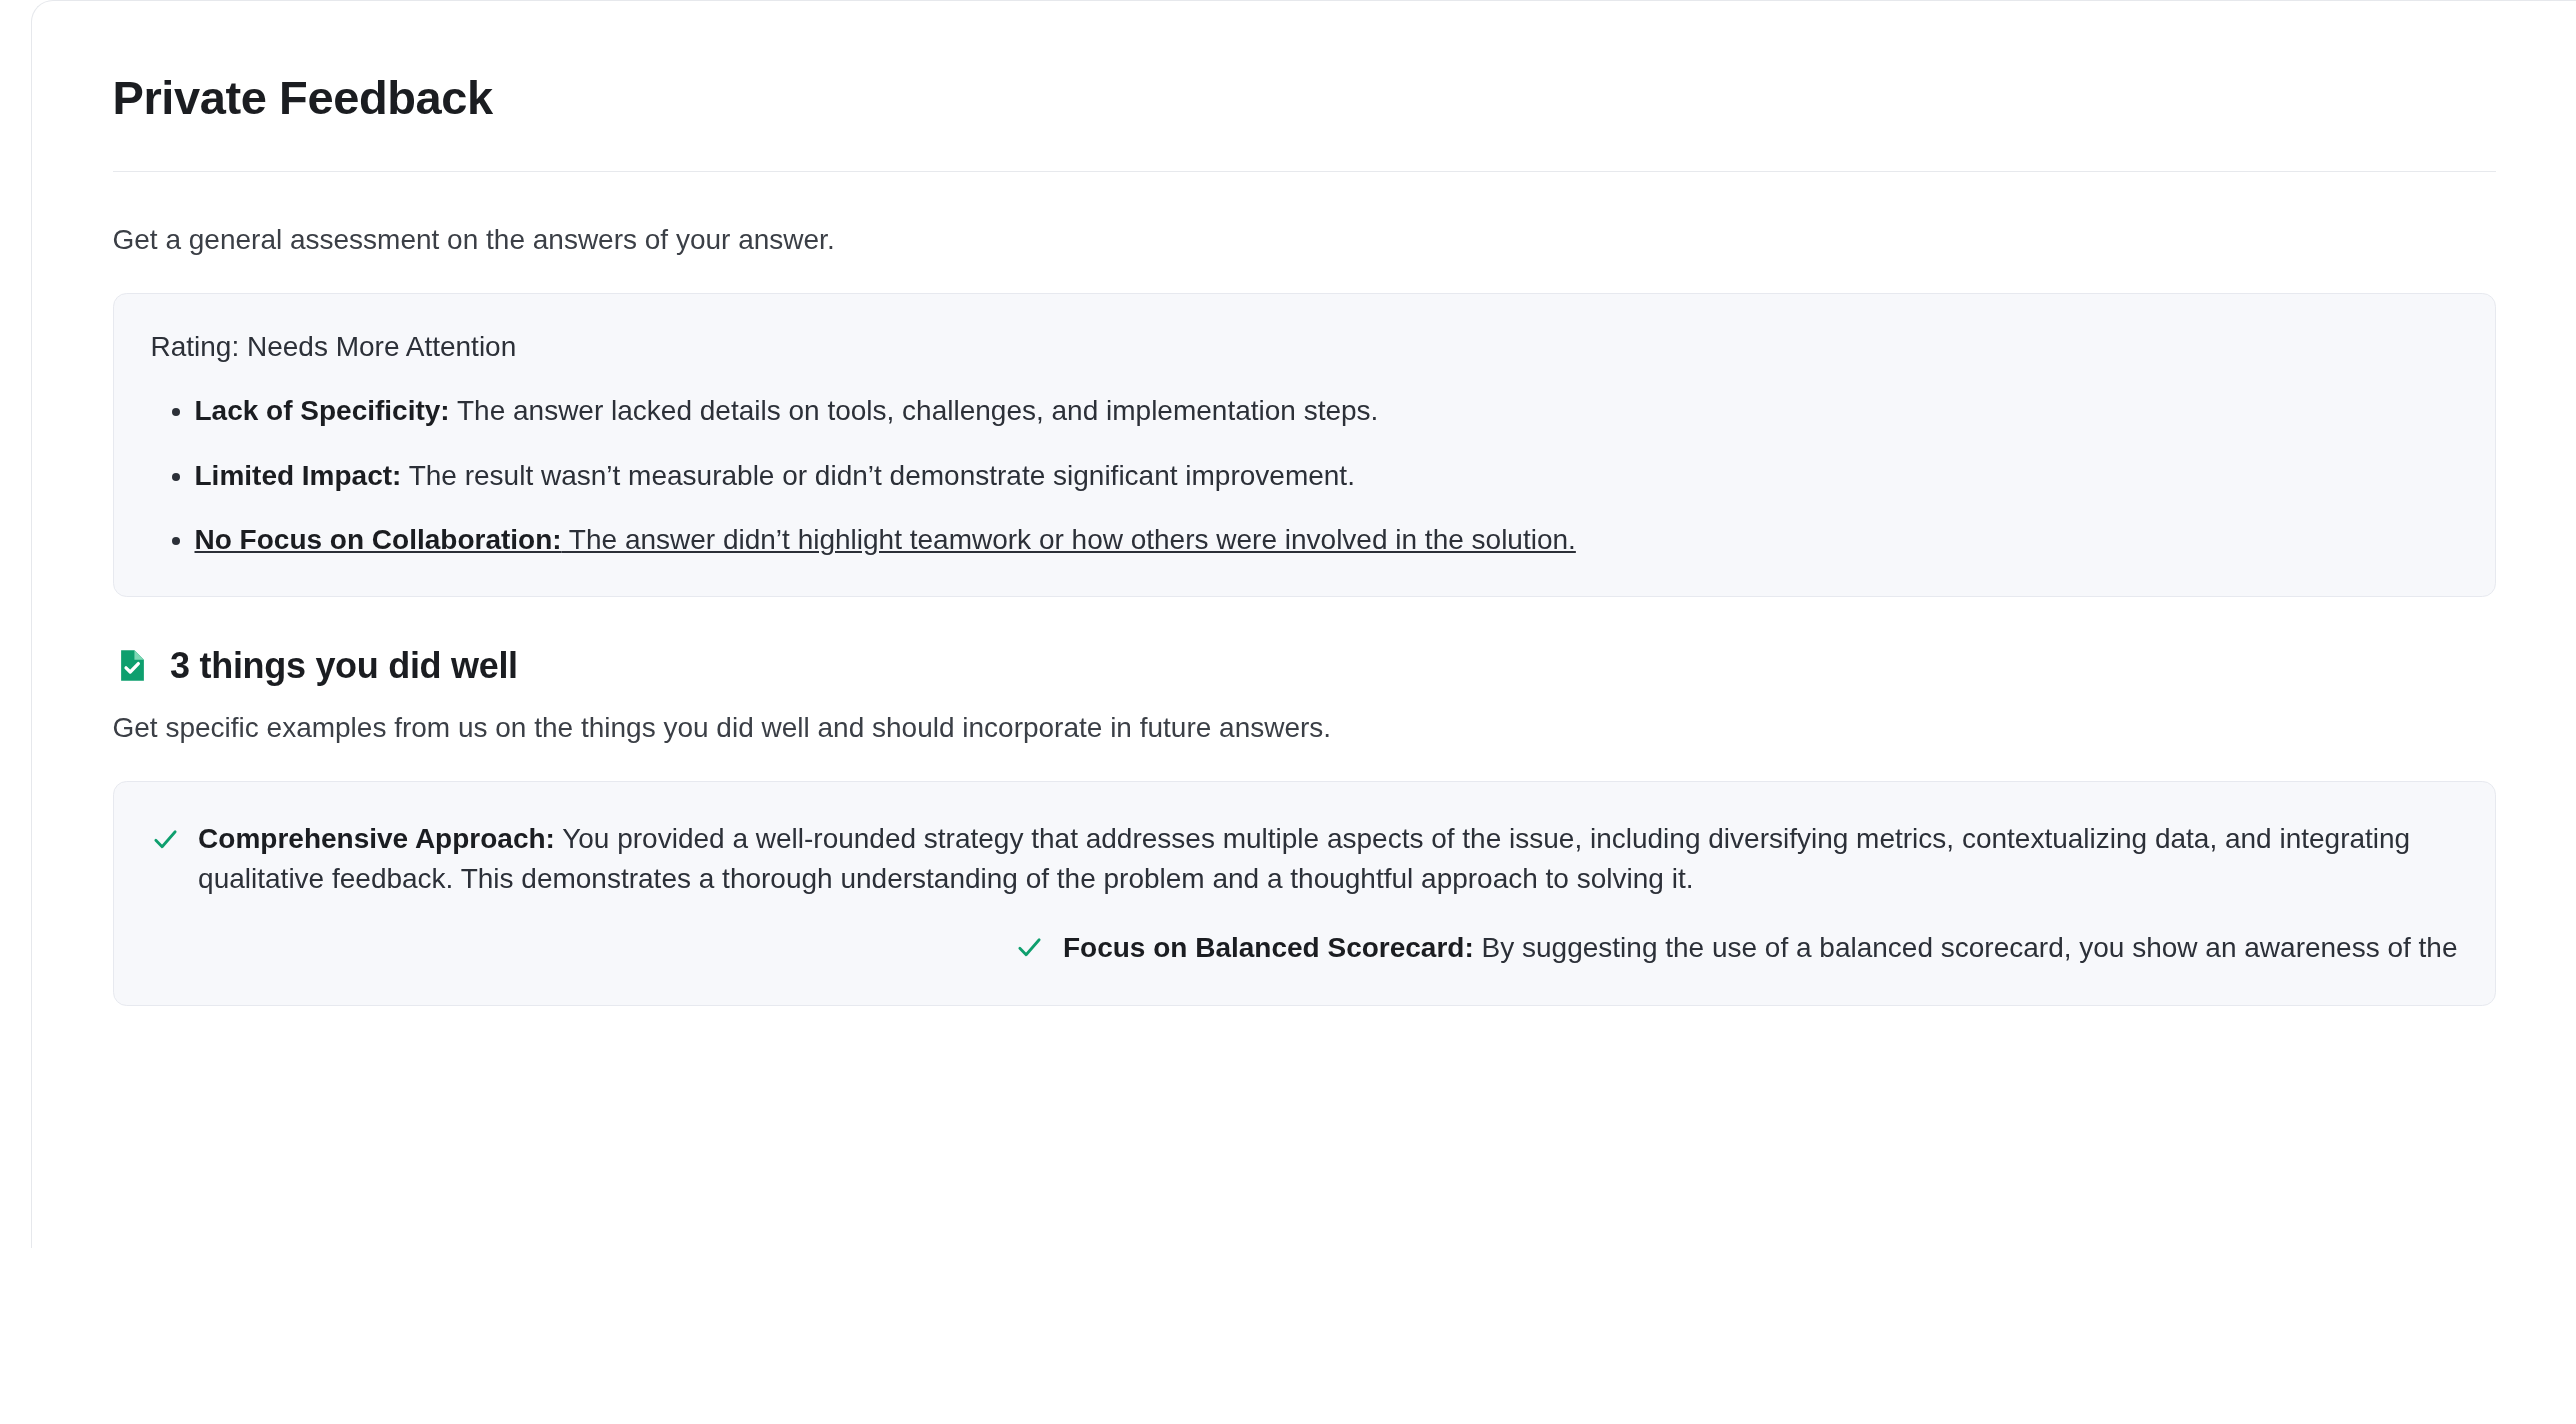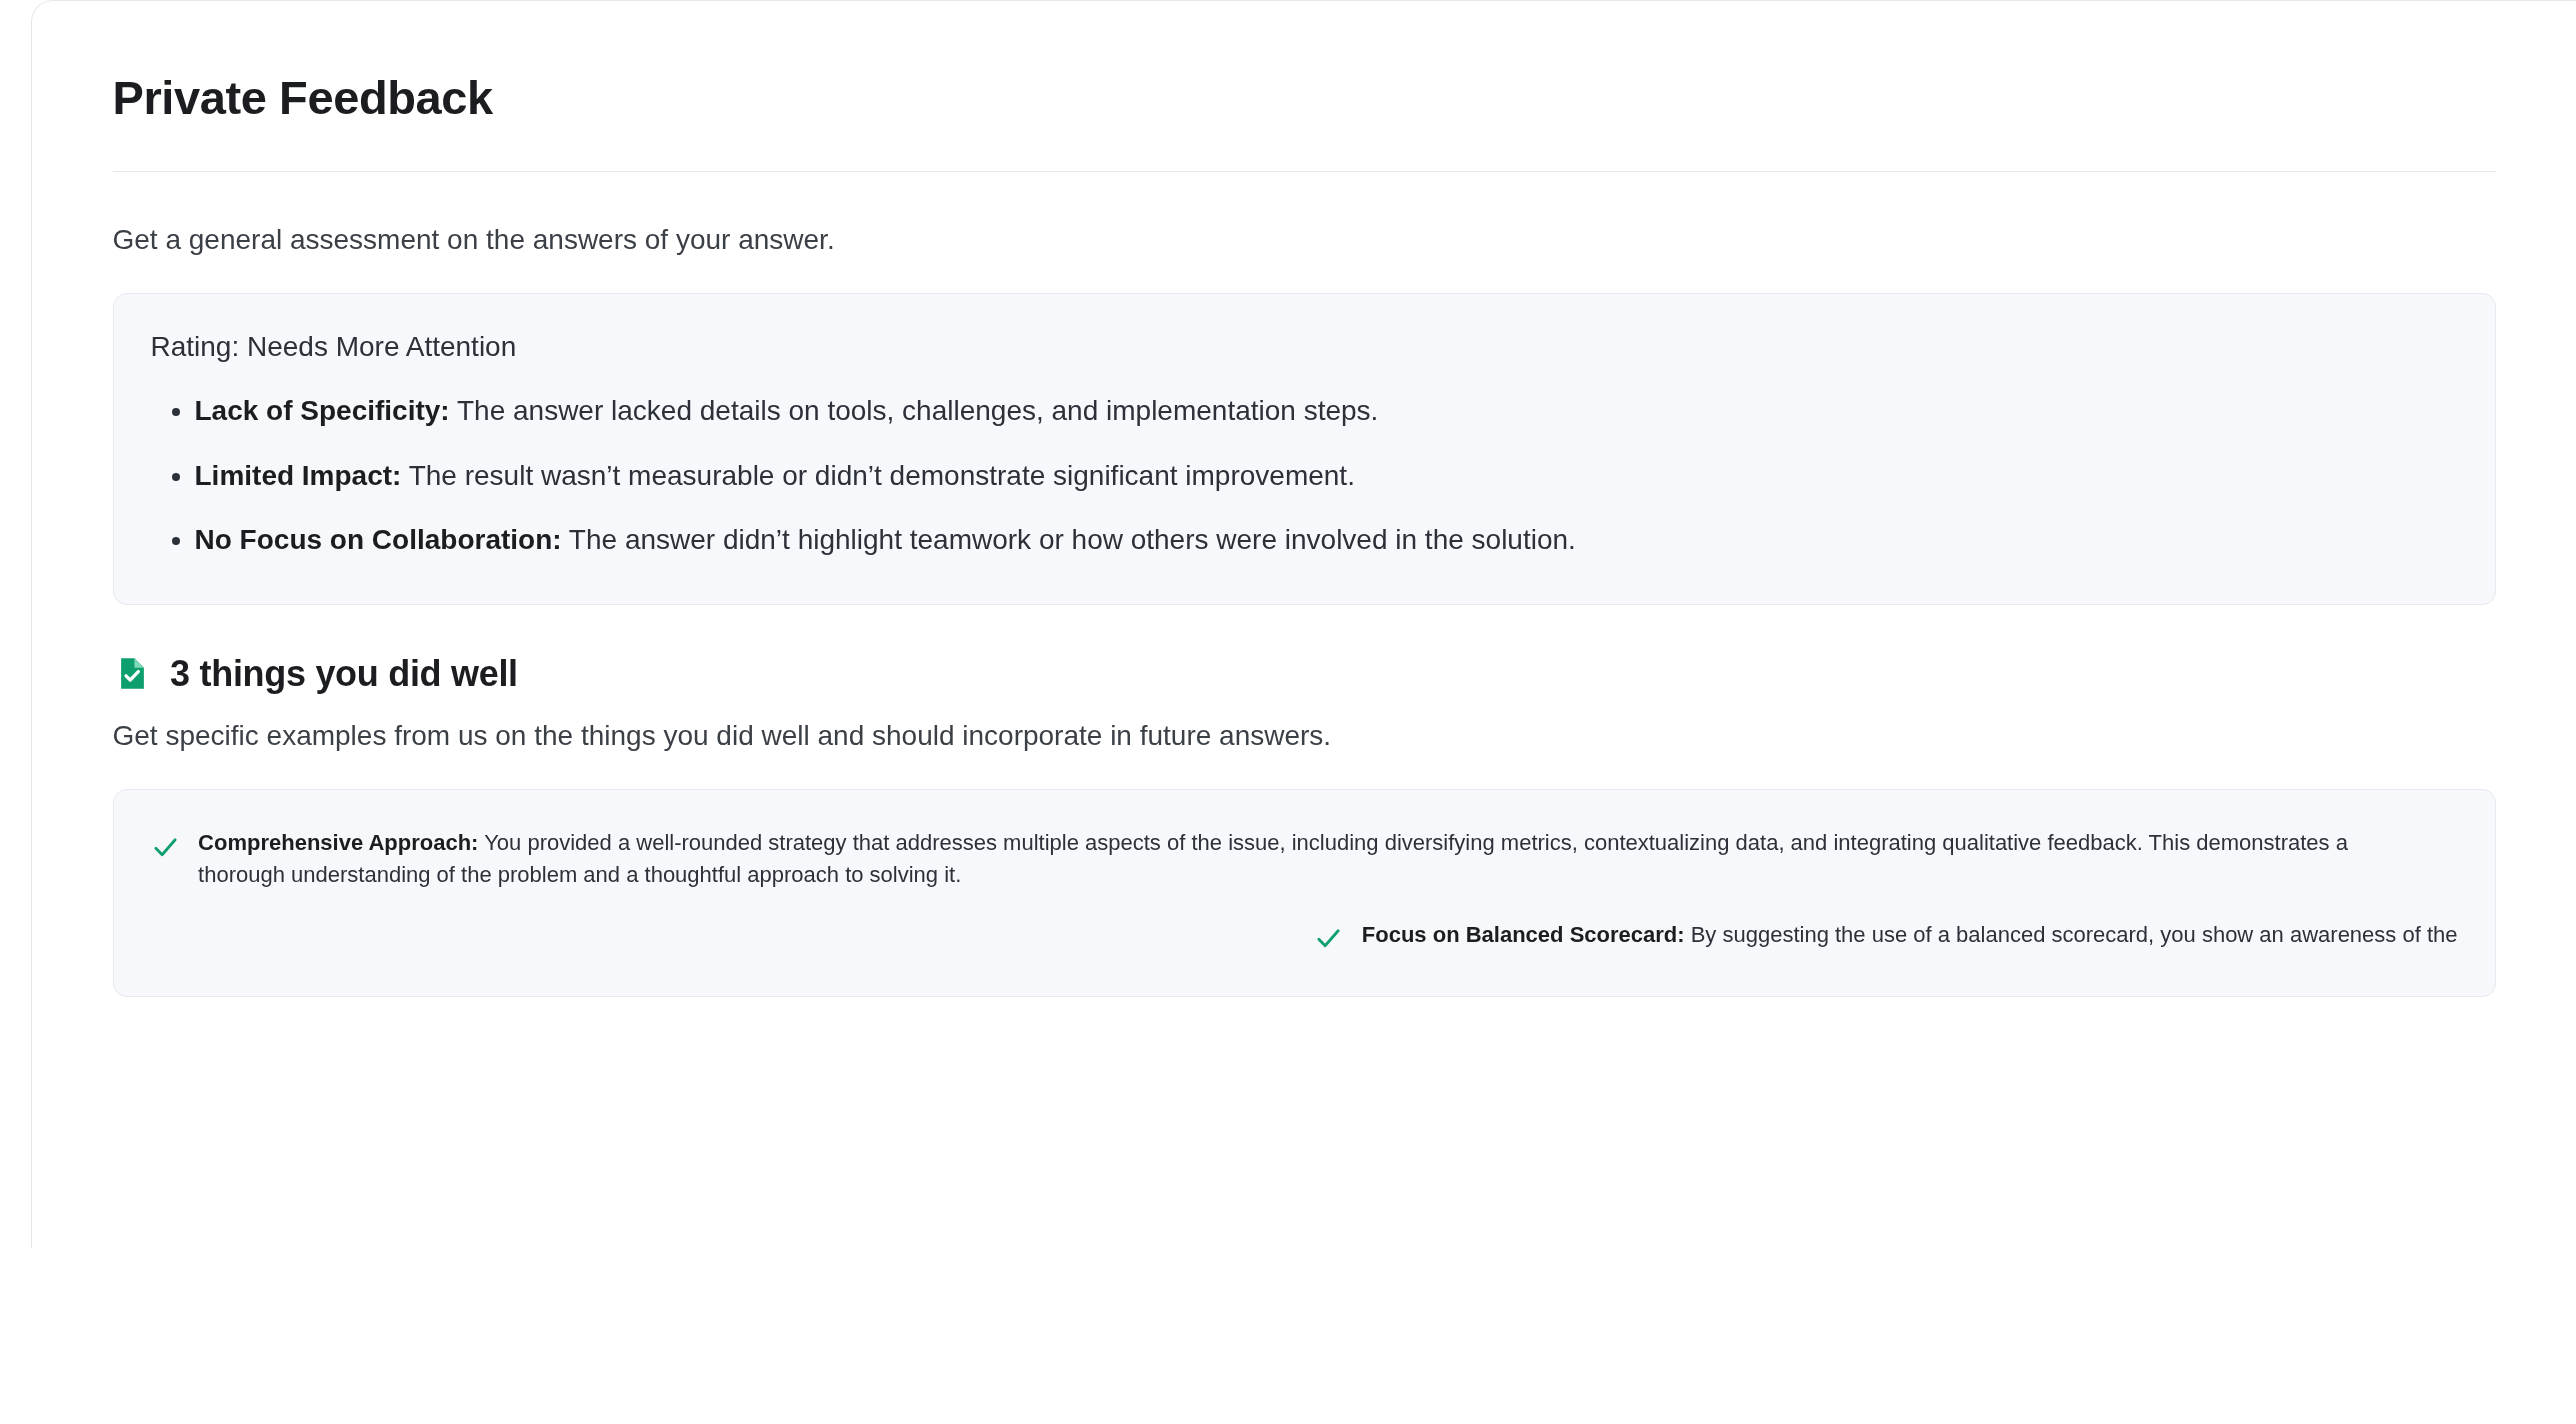--- a/index.html
+++ b/index.html
@@ -100,21 +100,21 @@
     margin: 25.4px 0 0 0;
     padding-left: 44px;
     list-style: disc;
   }
   ul.bullets li {
     font-size: 28px;
     color: #2c3038;
     line-height: 1.4;
     margin-bottom: 25.4px;
   }
-  ul.bullets li:last-child { margin-bottom: 8px; }
+  ul.bullets li:last-child { margin-bottom: 0; text-decoration: underline; }
   ul.bullets li::marker { color: #2c3038; }
 
   .bold-lead { font-weight: bold; color: #1b1d21; }
 
   .check-list { margin-top: 3.4px; }
 
   .check-item {
     display: flex;
     gap: 18.6px;
     align-items: flex-start;
@@ -123,21 +123,21 @@
   .check-item:last-child { margin-bottom: 0; justify-content: flex-end; }
 
   .check-glyph {
     flex: 0 0 auto;
     width: 29px;
     height: 36px;
     margin-top: 5.1px;
   }
 
   .check-text {
-    font-size: 22px;
+    font-size: 28px;
     color: #2c3038;
     line-height: 1.42;
     max-width: 2237px;
   }
 </style>
 </head>
 <body>
 
 <div class="page-surface">
   <div class="content">

